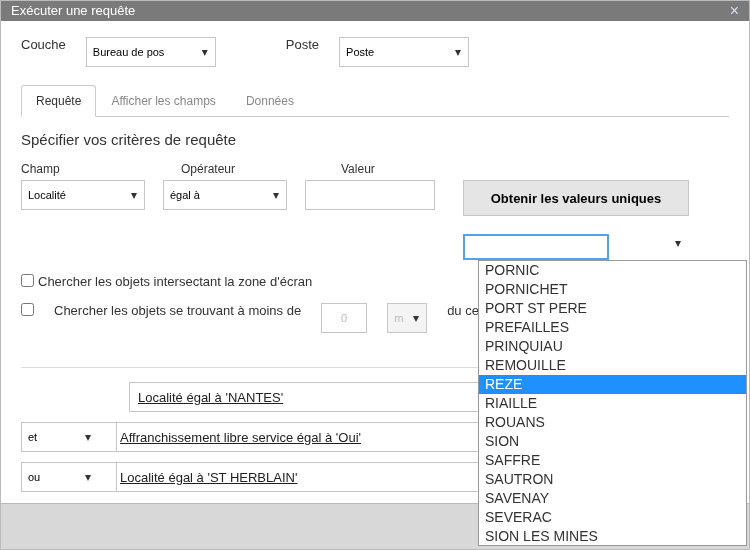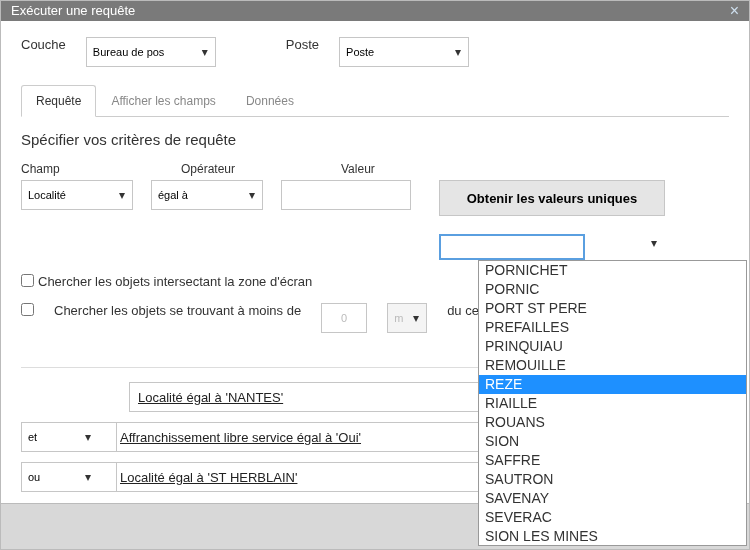--- a/index.html
+++ b/index.html
@@ -19,21 +19,21 @@
   .sel-wrap::after { content: "▾"; position: absolute; right: 8px; top: 50%; transform: translateY(-50%); color: #333; font-size: 12px; pointer-events: none; }
   .tabs { border-bottom: 1px solid #ccc; display: flex; gap: 0; margin-bottom: 14px; }
   .tab { padding: 8px 14px; font-size: 12px; color: #888; cursor: pointer; border: 1px solid transparent; margin-bottom: -1px; }
   .tab.active { color: #333; border: 1px solid #ccc; border-bottom: 1px solid #fff; border-radius: 3px 3px 0 0; }
   .section-head { font-size: 15px; margin-bottom: 14px; }
   .field-labels { display: flex; gap: 40px; margin-bottom: 4px; font-size: 12px; }
   .field-labels .fl1 { width: 120px; }
   .field-labels .fl2 { width: 120px; }
   .field-labels .fl3 { width: 120px; }
   .field-row { display: flex; gap: 18px; align-items: flex-start; }
-  .sel-small select { width: 112px; }
+  .sel-small select { width: 124px; }
   .value-input { width: 130px; }
   .btn {
     height: 36px; background: #e5e5e5; border: 1px solid #c6c6c6; font-size: 13px; font-weight: bold;
     padding: 0 16px; cursor: pointer;
   }
   .unique-btn { width: 226px; margin-left: 10px; }
   .checkbox-row { display: flex; gap: 4px; margin-top: 14px; font-size: 13px; }
   .checkbox-row input[type="checkbox"] { width: 13px; height: 13px; }
   .inline-num { width: 46px; height: 30px; text-align: center; color: #aaa; }
   .inline-unit { width: 40px; height: 30px; color: #aaa; }
@@ -163,22 +163,22 @@
       </div>
     </div>
 
   </div>
 
   <div class="footer">
     <button class="btn">Vérifier</button>
   </div>
 
   <div class="listbox" id="listbox">
+      <div class="item">PORNIC</div>
       <div class="item">PORNICHET</div>
-      <div class="item">PORNIC</div>
       <div class="item">PORT ST PERE</div>
       <div class="item">PREFAILLES</div>
       <div class="item">PRINQUIAU</div>
       <div class="item">REMOUILLE</div>
       <div class="item selected">REZE</div>
       <div class="item">RIAILLE</div>
       <div class="item">ROUANS</div>
       <div class="item">SION</div>
       <div class="item">SAFFRE</div>
       <div class="item">SAUTRON</div>

